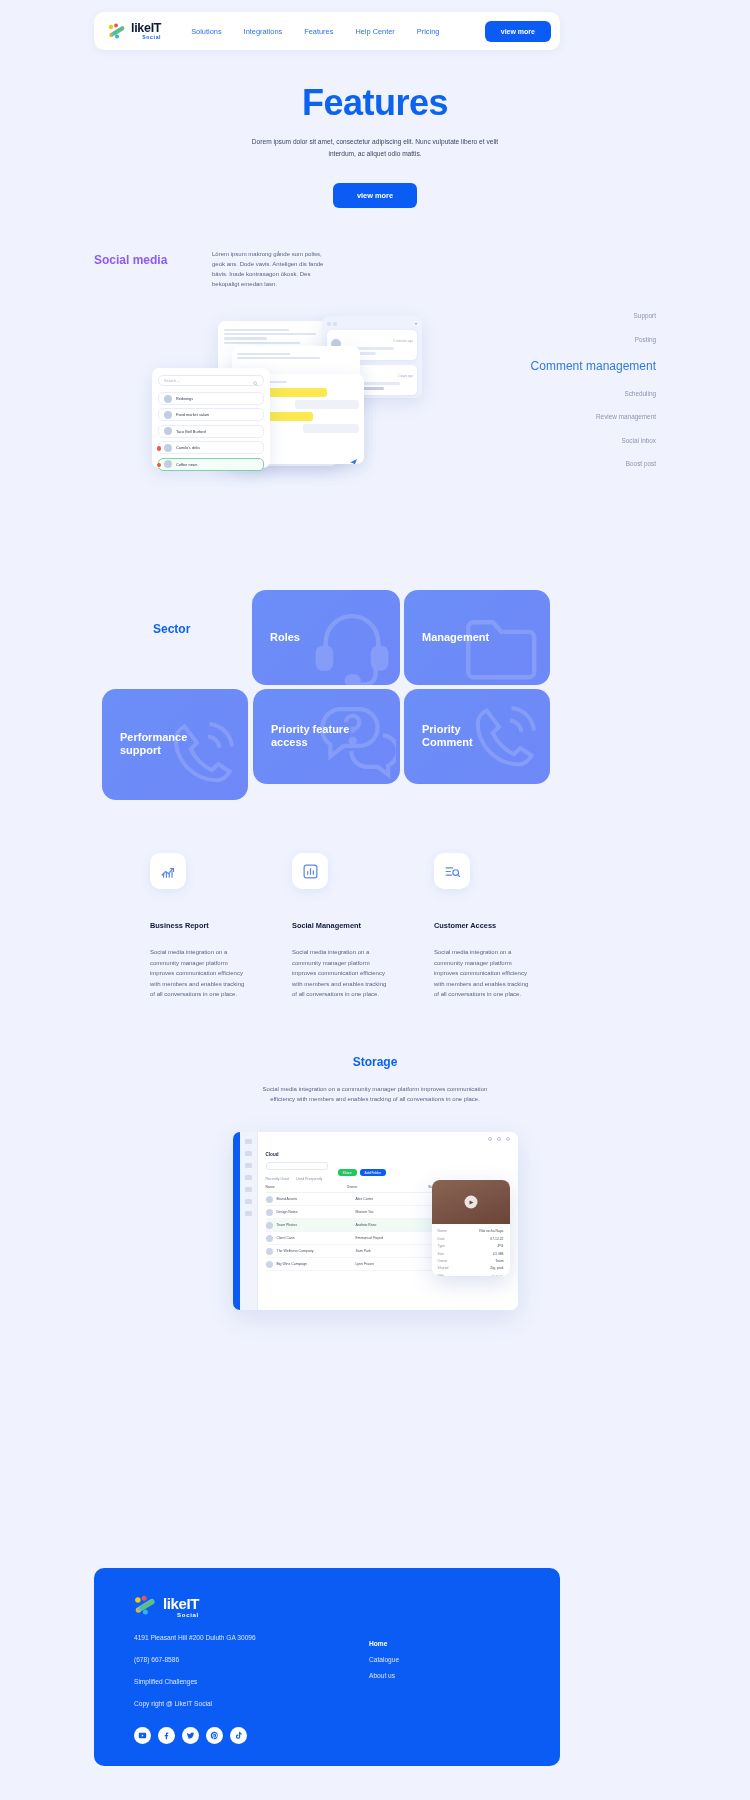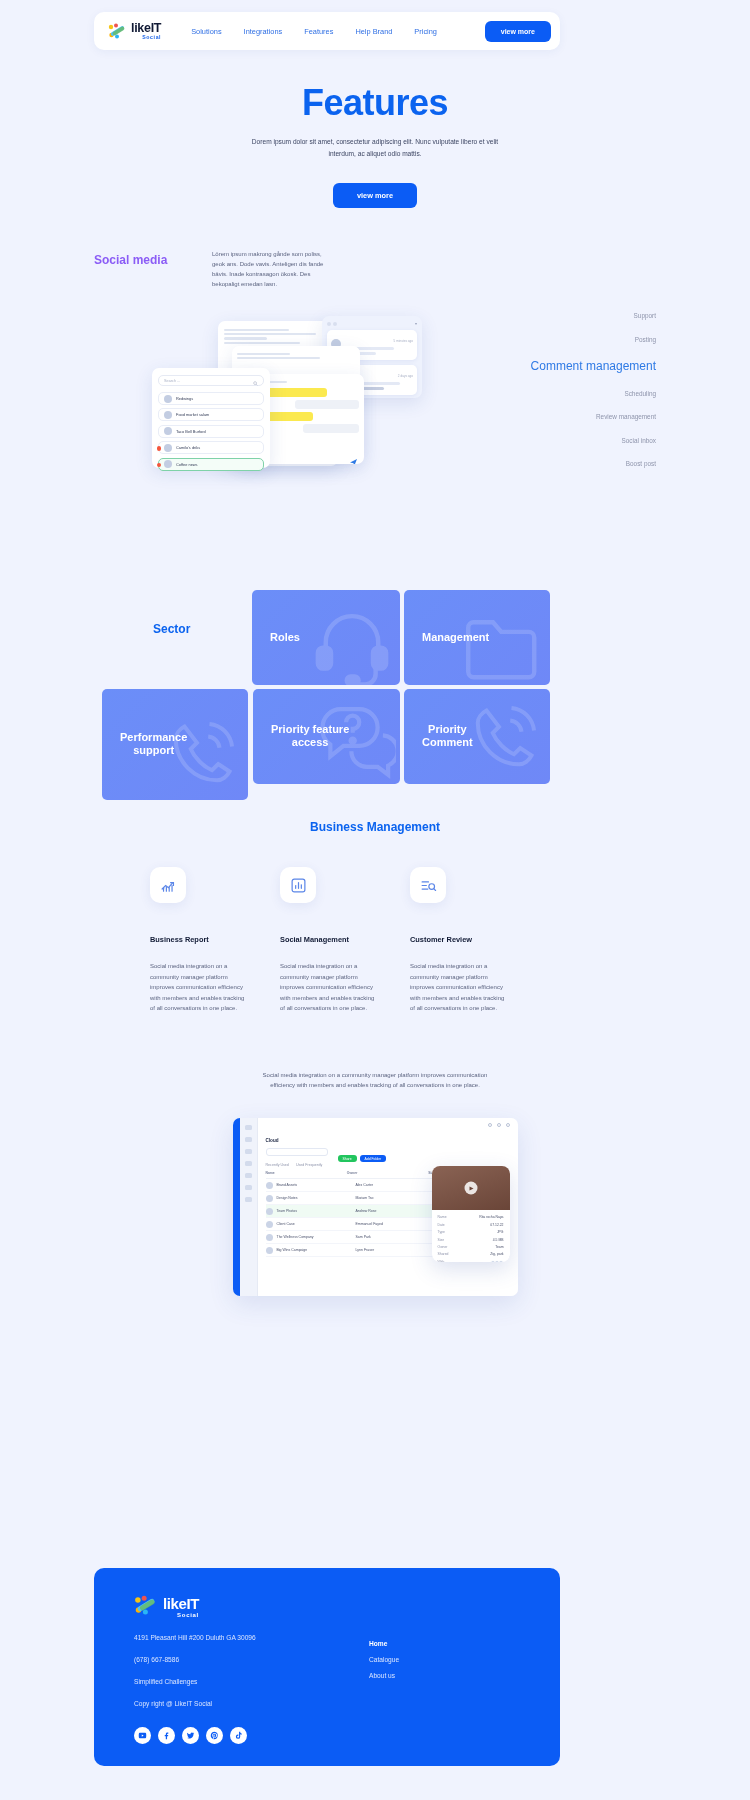--- a/index.html
+++ b/index.html
@@ -95,36 +95,35 @@
   .kk-bubble.g { background: #eef1f7; margin-left: auto; width: 55%; }
   .kk-send { position: absolute; right: 7px; bottom: 5px; width: 7px; height: 7px; }
   .tiny-line { background: #dfe5f1; border-radius: 2px; height: 2.2px; margin: 2px 0; }
 
   
   .sec-sector { position: absolute; left: 0; top: 585px; width: 750px; }
   .sector-title { position: absolute; left: 153px; top: 622px; font-size: 12px; font-weight: 700; color: #0b63ef; }
   .scard {
     position: absolute;
     background: linear-gradient(135deg,#6b8ef8 0%,#6f88f7 100%);
-    border-radius: 5px;
+    border-radius: 14px;
     overflow: hidden;
     cursor: pointer;
-    text-align: center;
   }
   .scard-label {
     position: absolute; left: 18px; top: 50%; transform: translateY(-50%);
     color: #fff; font-size: 11px; font-weight: 700; line-height: 1.25;
     z-index: 2; white-space: pre-line;
   }
   .scard-ghost { position: absolute; right: 6px; bottom: -6px; opacity: .16; }
 
   
   .sec-bm { position: absolute; left: 0; top: 820px; width: 750px; }
   .bm-title { text-align: center; font-size: 12px; font-weight: 700; color: #0b63ef; }
-  .bm-grid { display: flex; margin-top: 33px; padding: 0 150px; gap: 0; }
+  .bm-grid { display: flex; margin-top: 33px; padding: 0 150px; gap: 12px; }
   .bm-col { width: 124px; margin-right: 6px; }
   .bm-icon {
     width: 36px; height: 36px; border-radius: 10px; background: #fff;
     display: flex; align-items: center; justify-content: center;
     box-shadow: 0 3px 12px rgba(50,80,170,.09);
   }
   .bm-h { font-size: 7.4px; font-weight: 700; color: #111a35; margin-top: 32px; }
   .bm-p { font-size: 6px; line-height: 1.75; color: #5c6480; margin-top: 17px; width: 96px; }
 
   
@@ -207,21 +206,21 @@
     </span>
     <span class="brand-text">
       <span class="brand-name">likeIT</span>
       <span class="brand-sub">Social</span>
     </span>
   </div>
   <div class="nav-links">
     <span class="nav-link">Solutions</span>
     <span class="nav-link">Integrations</span>
     <span class="nav-link">Features</span>
-    <span class="nav-link">Help Brand</span>
+    <span class="nav-link">Help Center</span>
     <span class="nav-link">Pricing</span>
   </div>
   <button class="nav-cta">view more</button>
 </div>
 
 <div class="hero">
   <div class="hero-title">Features</div>
   <div class="hero-sub">Dorem ipsum dolor sit amet, consectetur adipiscing elit. Nunc vulputate libero et velit interdum, ac aliquet odio mattis.</div>
   <button class="hero-btn">view more</button>
 </div>
@@ -390,21 +389,20 @@
       <svg width="80" height="80" viewBox="0 0 64 64" fill="none" stroke="#ffffff" stroke-width="3.2">
         <path d="M18 10c-4 2-7 6-7 10 0 18 15 33 33 33 4 0 8-3 10-7l-9-6-5 5c-7-3-14-10-17-17l5-5z"></path>
         <path d="M38 8a20 20 0 0 1 18 18"></path>
         <path d="M37 18a10 10 0 0 1 9 9"></path>
       </svg>
     </span>
   </div>
 </div>
 
 <div class="sec-bm">
-  <div class="bm-title">Business Management</div>
   <div class="bm-grid">
 
     <div class="bm-col">
       <div class="bm-icon">
         <svg width="17" height="17" viewBox="0 0 24 24" fill="none" stroke="#5b86e8" stroke-width="1.7" stroke-linecap="round">
           <path d="M3 17l5-5 4 3 6-7"></path>
             <path d="M15 8h4v4"></path>
           <line x1="5" y1="20" x2="5" y2="16"></line>
             <line x1="9" y1="20" x2="9" y2="14"></line>
           <line x1="13" y1="20" x2="13" y2="15"></line>
@@ -431,27 +429,28 @@
     <div class="bm-col">
       <div class="bm-icon">
         <svg width="17" height="17" viewBox="0 0 24 24" fill="none" stroke="#5b86e8" stroke-width="1.7" stroke-linecap="round">
           <line x1="3" y1="7" x2="12" y2="7"></line>
             <line x1="3" y1="12" x2="9" y2="12"></line>
             <line x1="3" y1="17" x2="11" y2="17"></line>
           <circle cx="16.5" cy="13.5" r="4"></circle>
             <line x1="19.5" y1="16.5" x2="22" y2="19"></line>
         </svg>
       </div>
-      <div class="bm-h">Customer Review</div>
+      <div class="bm-h">Customer Access</div>
       <div class="bm-p">Social media integration on a community manager platform improves communication efficiency with members and enables tracking of all conversations in one place.</div>
     </div>
   </div>
 </div>
 
 <div class="sec-storage">
+  <div class="st-title">Storage</div>
   <div class="st-sub">Social media integration on a community manager platform improves communication efficiency with members and enables tracking of all conversations in one place.</div>
 
   <div class="st-shot">
     <div class="st-rail"></div>
     <div class="st-side">
       <div class="st-side-i"></div>
       <div class="st-side-i"></div>
       <div class="st-side-i"></div>
       <div class="st-side-i"></div>
       <div class="st-side-i"></div>

